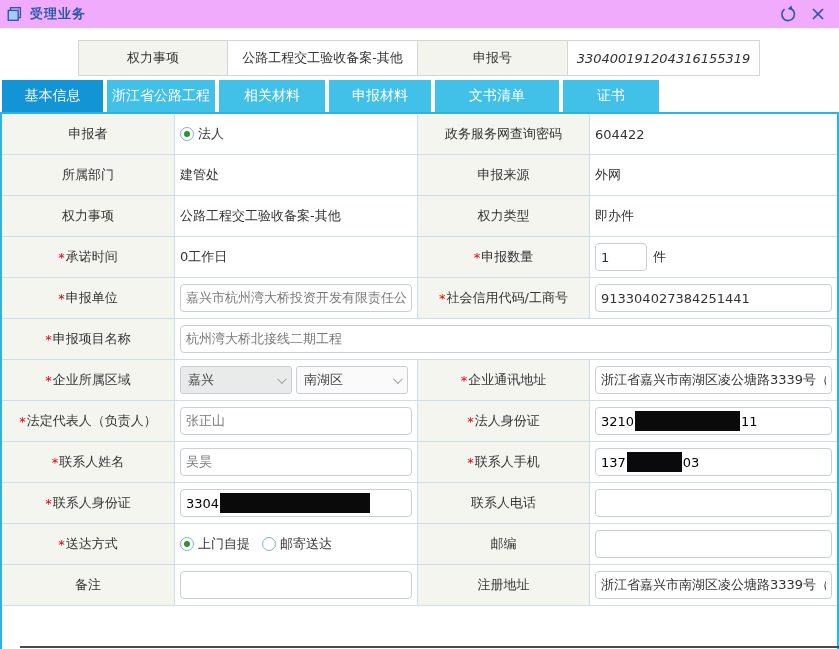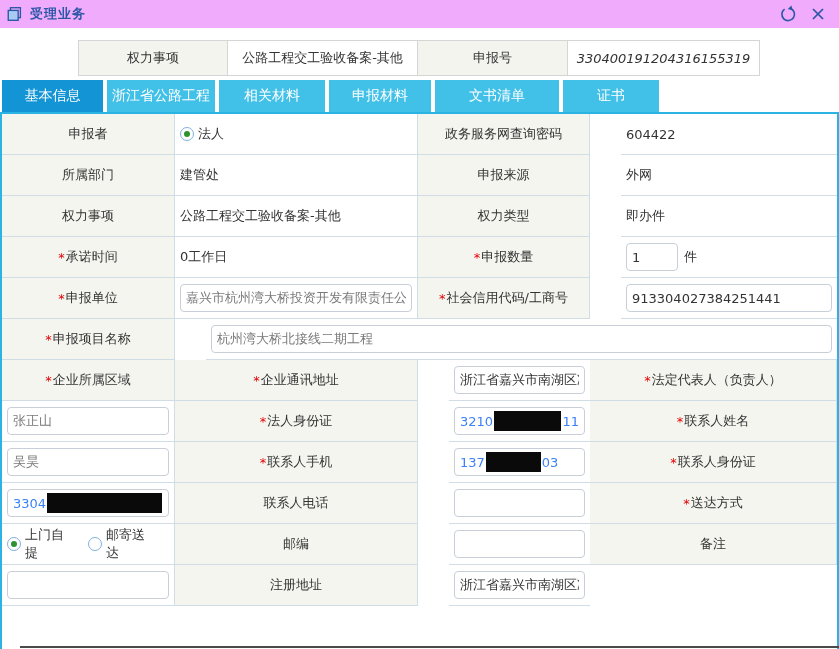--- a/index.html
+++ b/index.html
@@ -25,34 +25,34 @@
   .tab { height: 32px; background: #41c0e8; color: #fff; font-size: 14px; display: flex;
     align-items: center; justify-content: center; cursor: pointer; overflow: hidden;
     white-space: nowrap; }
   .tab.active { background: #1394d5; }
   .tw1{width:101px}.tw2{width:108px}.tw3{width:102px}.tw4{width:106px}.tw5{width:124px}.tw6{width:96px}
   
   .panel { border: 2px solid #2bb3e3; border-bottom: none; height: 537px; background: #fff; }
   .form { display: grid; grid-template-columns: 173px 243px 172px 1fr; }
   .cell { height: 41px; border-right: 1px solid #d0dde6; border-bottom: 1px solid #d0dde6;
     display: flex; align-items: center; font-size: 13px; color: #333; }
-  .cell.last { border-right: none; margin-left: 31px; }
+  .cell.last { border-right: none; }
   .cell.lab { background: #f5f5f0; justify-content: center; text-align: center; }
   .cell.val { background: #fff; padding: 0 5px; }
   .req { color: #e60000; margin-right: 1px; }
   .span3 { grid-column: 2 / 5; }
   
   .inp { height: 28px; border: 1px solid #c9cfd8; border-radius: 4px; background: #fff;
     font-size: 13px; color: #333; padding: 0 5px; width: 100%;
     font-family: "DejaVu Sans", "Liberation Sans", sans-serif; }
   .inp.muted { color: #7a7a7a; }
   .inp.narrow { width: 52px; }
   .unit { margin-left: 6px; }
   .inp-box { height: 28px; border: 1px solid #c9cfd8; border-radius: 4px; background: #fff;
-    display: flex; align-items: center; padding: 0 5px; width: 100%; font-size: 13px; color: #3b82f6; }
+    display: flex; align-items: center; padding: 0 5px; width: 100%; font-size: 13px; color: #000000; }
   .redact { display: inline-block; height: 20px; background: #0a0a0a; margin: 0 1px; }
   .rd-w105 { width: 105px; } .rd-w55 { width: 55px; } .rd-w150 { width: 150px; }
   
   .radio-item { display: flex; align-items: center; margin-right: 12px; cursor: pointer; }
   .radio { width: 14px; height: 14px; border-radius: 50%; border: 1px solid #7fb0e0;
     background: #fff; position: relative; display: inline-block; margin-right: 4px; flex: none; }
   .radio.checked::after { content: ""; position: absolute; left: 3px; top: 3px; right: 3px;
     bottom: 3px; border-radius: 50%; background: #2f9231; }
   
   .sel { width: 112px; height: 28px; border: 1px solid #c9cfd8; border-radius: 3px;
@@ -163,20 +163,30 @@
     <span>申报项目名称</span>
   </div>
   <div class="cell val last span3">
     <input class="inp muted" value="杭州湾大桥北接线二期工程" style="">
   </div>
 
   <div class="cell lab">
     <span class="req">*</span>
     <span>企业所属区域</span>
   </div>
+  <div class="cell val">
+    <span class="sel gray">
+      <span>嘉兴</span>
+      <span class="caret"></span>
+    </span>
+    <span class="sel lite">
+      <span>南湖区</span>
+      <span class="caret"></span>
+    </span>
+  </div>
   <div class="cell lab">
     <span class="req">*</span>
     <span>企业通讯地址</span>
   </div>
   <div class="cell val last">
     <input class="inp" value="浙江省嘉兴市南湖区凌公塘路3339号（嘉" style="">
   </div>
 
   <div class="cell lab">
     <span class="req">*</span>

